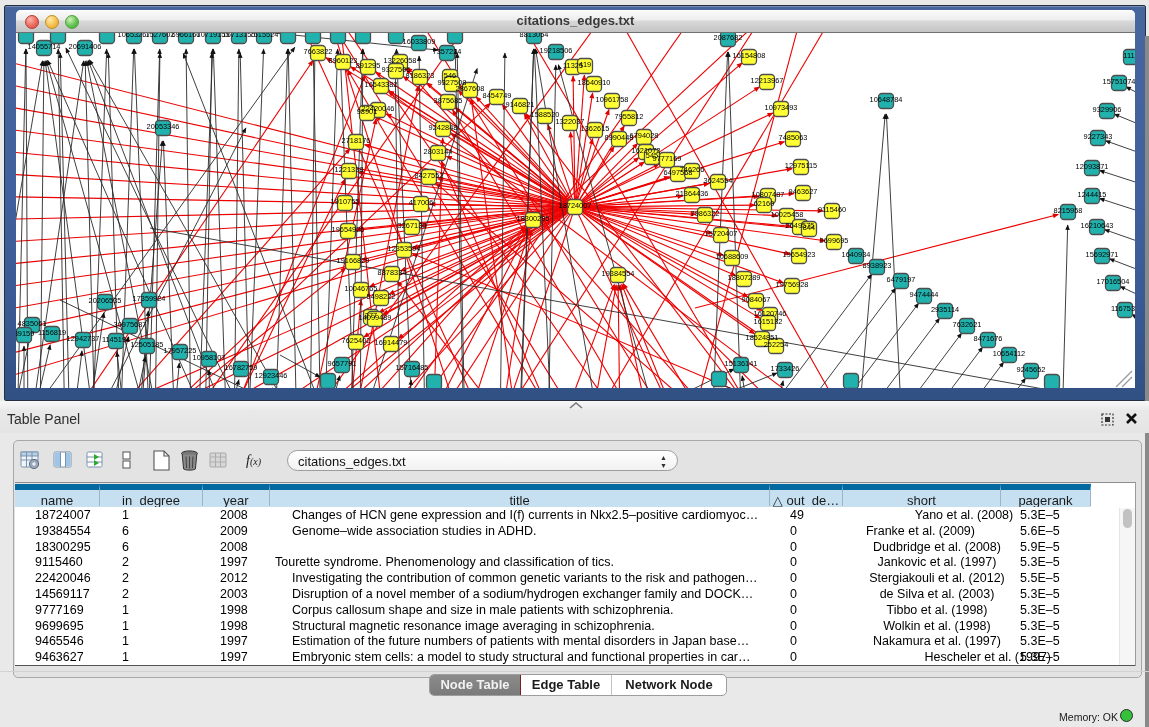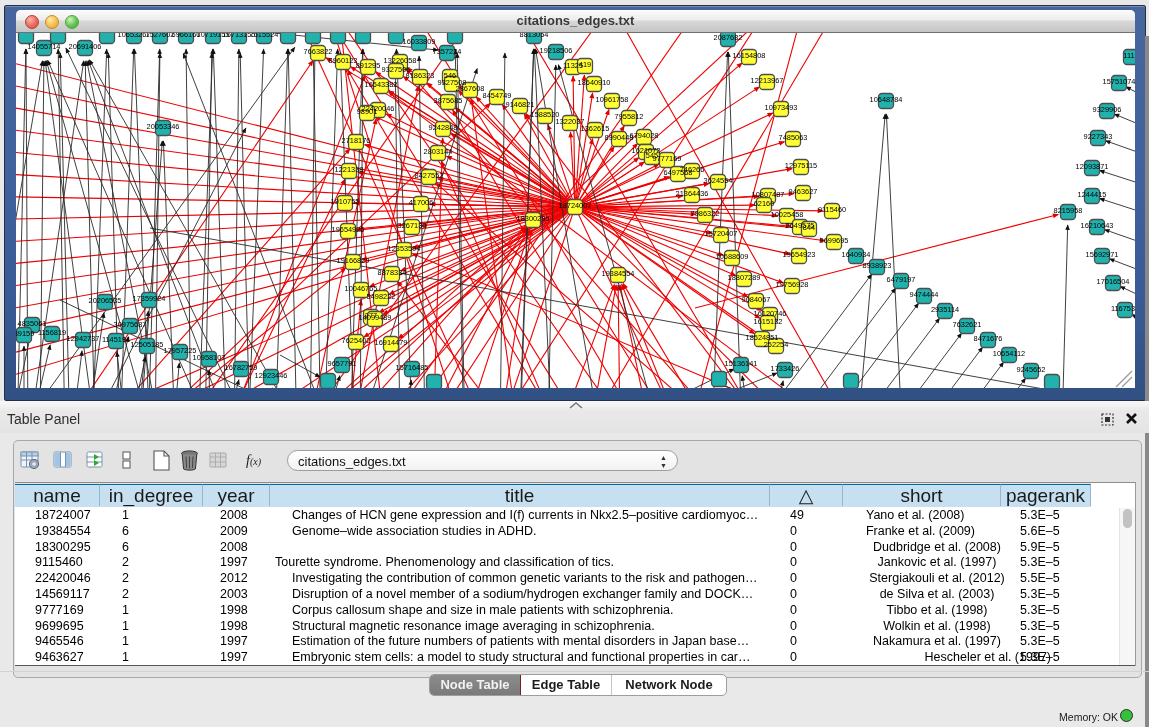--- a/index.html
+++ b/index.html
@@ -16,21 +16,21 @@
 
 #rstrip{left:1145px;top:36px;width:4px;height:691px;background:#898989}
 
 #tpbar{left:0;top:401px;width:1149px;height:32px;background:linear-gradient(180deg,#f7f7f7 0%,#f2f2f2 14%,#e9e9e9 30%,#e4e4e4 100%)}
 #tpbar .t{position:absolute;left:7px;top:10px;font-size:14px;color:#2e2e2e}
 #panel{left:13px;top:440px;width:1127px;height:236px;background:#e3e3e3;border:1px solid #a8a8a8;border-radius:5px}
 #combo{left:287px;top:450px;width:391px;height:21px;background:linear-gradient(180deg,#ffffff,#f2f2f2);border:1px solid #9d9d9d;border-radius:11px;font-size:13px;color:#111;line-height:21px;padding-left:10px;box-sizing:border-box}
 #combo .ud{position:absolute;right:10px;top:2.5px;font-size:7px;color:#333;line-height:8px}
 
 #thead{left:15px;top:484px;width:1081px;height:23px;background:#c6e0f1}
-#thead .th{position:absolute;top:0;height:22px;border-right:1px solid #9bb6c6;border-top:1px solid #0369a1;box-sizing:border-box;font-size:19px;color:#1a1a1a;text-align:center;line-height:22px;background:#c6e0f1}
+#thead .th{position:absolute;top:0;height:22px;border-right:1px solid #9bb6c6;border-top:6px solid #0369a1;box-sizing:border-box;font-size:13px;color:#1a1a1a;text-align:center;line-height:22px;background:#c6e0f1}
 #tbody{left:15px;top:507px;width:1120px;height:158px;background:#fff;border-bottom:1px solid #555}
 #thead-gap{left:1091px;top:483px;width:44px;height:24px;background:#fff}
 .tr{position:absolute;left:0;width:1107px;height:15.8px;font-size:12.5px;color:#000}
 .tr span{position:absolute;top:0;white-space:nowrap;line-height:15.8px}
 #vsb{left:1119px;top:508px;width:15px;height:157px;background:#f6f6f6;border-left:1px solid #e4e4e4}
 #vsb .thumb{position:absolute;left:3px;top:1px;width:9px;height:19px;background:#c2c2c2;border-radius:4.5px}
 #tline{left:15px;top:482px;width:1121px;height:1px;background:#8d8d8d}
 #rline{left:1135px;top:482px;width:1px;height:184px;background:#9a9a9a}
 
 #tabs{left:429px;top:674px;width:296px;height:20px;background:#fff;border:1px solid #9d9d9d;border-radius:5px;font-size:13px;font-weight:bold;color:#1b1b1b}
@@ -670,21 +670,21 @@
  <div class="abs" id="thead-gap"></div>
  <div class="abs" id="tbody">
  </div>
  <div class="abs" style="left:15px;top:508px;width:1107px;height:157px;overflow:hidden;font-family:'Liberation Sans',sans-serif">
  <div class="tr" style="top:0.0px">
       <span style="left:20px">18724007</span>
       <span style="left:107px">1</span>
       <span style="left:205px">2008</span>
       <span style="left:277px">Changes of HCN gene expression and I(f) currents in Nkx2.5–positive cardiomyoc…</span>
       <span style="left:775px">49</span>
-      <span style="left:851px;width:158px;">Yano et al. (2008)</span>
+      <span style="left:870px;width:158px;text-align:center">Yano et al. (2008)</span>
       <span style="left:1005px">5.3E–5</span>
     </div>
 <div class="tr" style="top:15.8px">
       <span style="left:20px">19384554</span>
       <span style="left:107px">6</span>
       <span style="left:205px">2009</span>
       <span style="left:277px">Genome–wide association studies in ADHD.</span>
       <span style="left:775px">0</span>
       <span style="left:802px;width:158px;text-align:right">Franke et al. (2009)</span>
       <span style="left:1005px">5.6E–5</span>

